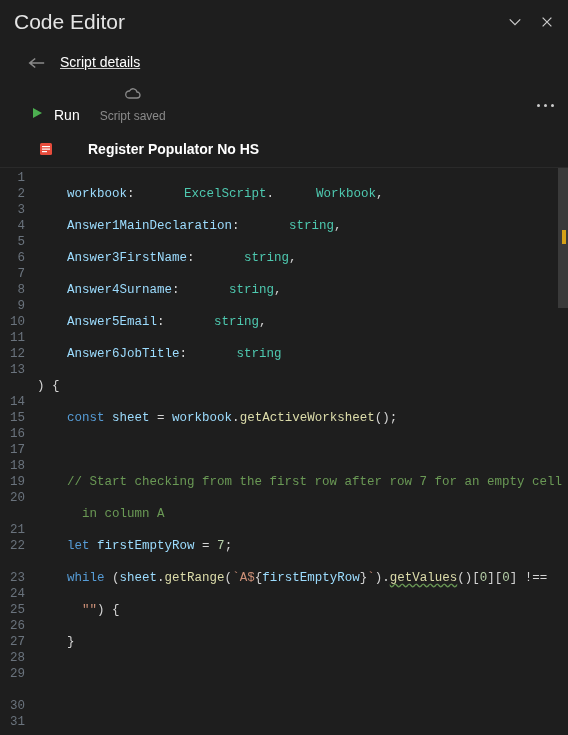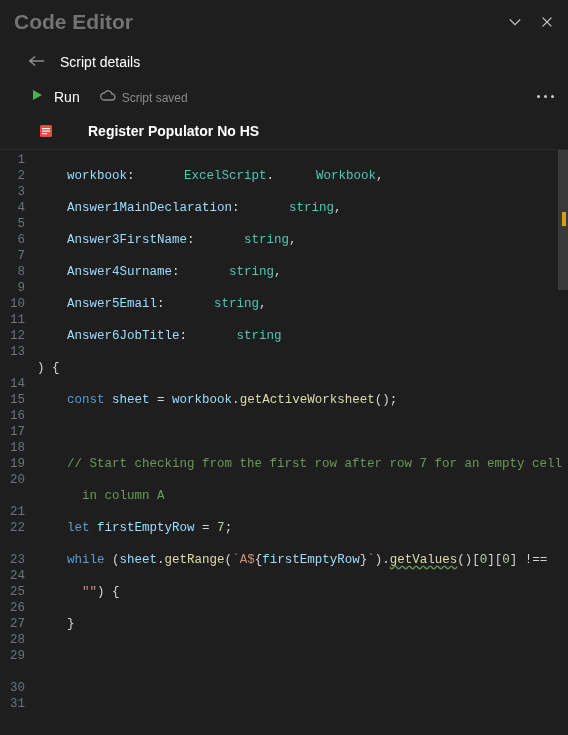--- a/index.html
+++ b/index.html
@@ -12,47 +12,48 @@
     overflow: hidden;
     font-size: 13px;
   }
   .header {
     display: flex;
     align-items: center;
     justify-content: space-between;
     padding: 10px 14px 8px 14px;
   }
   .header-title {
-    color: #737373;
+    color: #e5e5e5;
     font-size: 21px;
-    font-weight: 700;
+    font-weight: 400;
   }
   .header-icons {
     display: flex;
     gap: 18px;
     align-items: center;
   }
   .icon-btn { color: #cccccc; cursor: pointer; display:inline-flex; }
   .sub-row {
     display: flex;
-    align-items: flex-start;
+    align-items: flex-end;
     padding: 12px 14px 6px 28px;
     gap: 14px;
+    text-decoration: underline;
   }
   .back-arrow { color: #8a8a8a; display:inline-flex; }
   .sub-text { color: #ffffff; font-size: 14px; }
   .run-row {
     display: flex;
     align-items: center;
     justify-content: space-between;
     padding: 12px 14px 6px 30px;
   }
   .run-left { display:flex; align-items:flex-end; gap:10px; }
   .run-label { color:#ffffff; font-size:14px; }
-  .status { display:flex; align-items:center; gap:6px; color:#8a8a8a; font-size:12px; margin-left:10px;}
+  .status { display:flex; align-items:center; gap:6px; color:#8a8a8a; font-size:12px; margin-left:10px;flex-direction:column;}
   .overflow-dots { display:flex; gap:4px; }
   .overflow-dots span { width:3px; height:3px; background:#cccccc; border-radius:50%; }
   .script-title-row {
     display:flex; align-items:center; gap:10px;
     padding: 12px 14px 10px 38px;
     border-bottom: 1px solid #2a2a2a;
   }
   .script-title { color:#ffffff; font-size:14px; font-weight:600;padding-left:24px; }
   .editor {
     display:flex;

